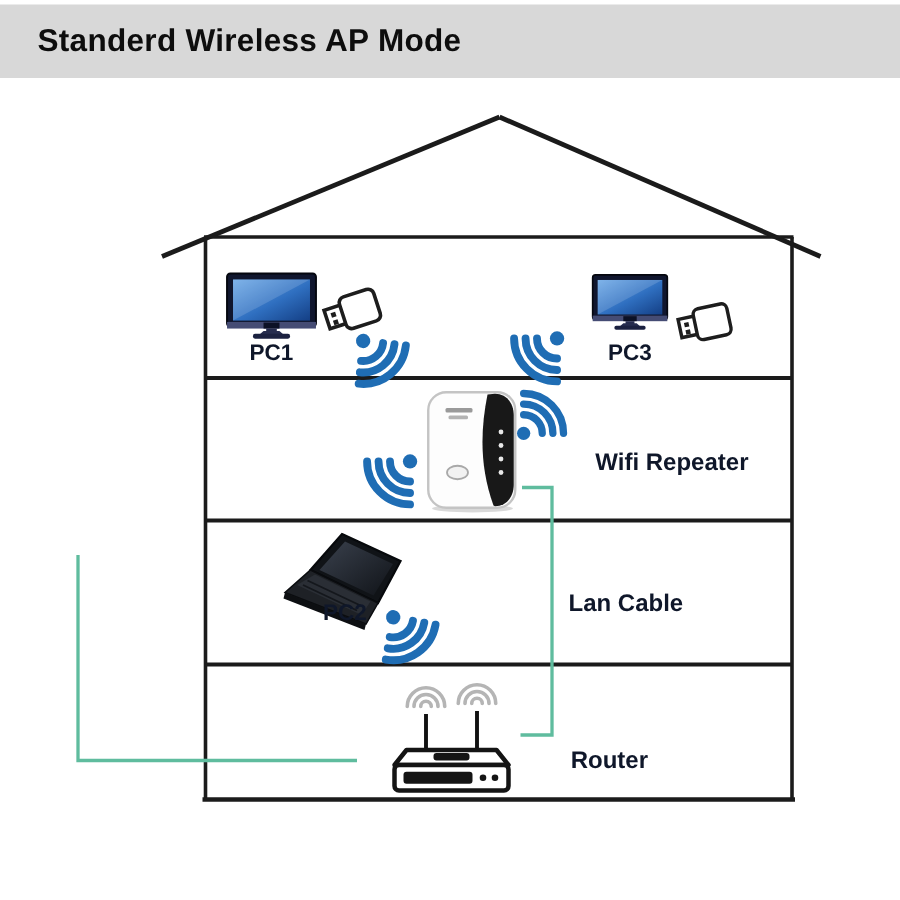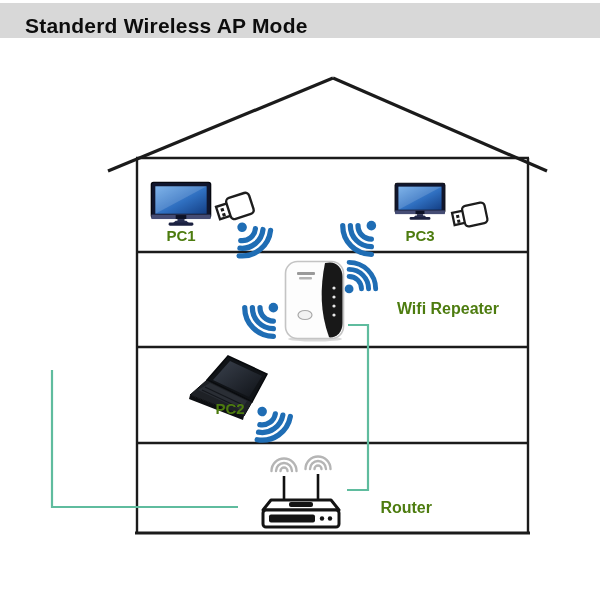--- a/index.html
+++ b/index.html
@@ -1,35 +1,35 @@
 <!DOCTYPE html>
 <html><head>
 <meta charset="utf-8">
 <style>
   html,body{margin:0;padding:0;background:#fff;}
   .stage{
     position:relative;width:600px;height:600px;background:#ffffff;
     font-family:"Liberation Sans", sans-serif;overflow:hidden;
   }
   .title-bar{
-    position:absolute;left:0;top:3px;width:600px;height:35px;
-    background:#d8d8d8;display:flex;align-items:flex-end;
+    position:absolute;left:0;top:3px;width:600px;height:49px;
+    background:#d8d8d8;display:flex;align-items:center;
   }
   .title-bar .title{
     margin-left:25px;font-size:21px;font-weight:700;color:#0d0d0d;letter-spacing:.2px;
   }
   svg.overlay{position:absolute;left:0;top:0;}
   .house-line{stroke:#1b1b1b;fill:none;}
   .teal-line{stroke:#5fbc9e;stroke-width:2.2;fill:none;}
   .ellipse-internet{
     position:absolute;left:4px;top:281px;width:116px;height:89px;
     border:2.5px solid #4fa6c6;border-radius:50%;background:#fff;
     display:flex;align-items:center;justify-content:center;box-sizing:border-box;
   }
-  .lbl{position:absolute;font-weight:700;color:#4d7c0f;font-size:15px;text-align:center;}
+  .lbl{position:absolute;font-weight:700;color:#0f172a;font-size:15px;text-align:center;}
   .lbl.big{font-size:16px;}
   .icon{position:absolute;}
   
   .wifi-fan-circle{fill:#1f6db4;}
   .wifi-fan-path{stroke:#1f6db4;stroke-width:5.5;fill:none;stroke-linecap:round;}
   .gray-arc{stroke:#b5b5b5;stroke-width:2.4;fill:none;stroke-linecap:round;}
   .usb-outline{fill:#ffffff;stroke:#1d1d1d;stroke-width:2.4;}
 </style>
 </head>
 <body>
@@ -145,20 +145,21 @@
   <svg class="icon" style="left:183px;top:352px" width="86" height="72" viewBox="0 0 86 72">
     <polygon points="45,4 84,22 69,50 24,28" fill="#101317" stroke="#07090c" stroke-width="1.5"></polygon>
     <polygon points="47,9 79,24 66,45 30,28" fill="url(#lapscr)"></polygon>
     <polygon points="24,28 69,50 61,64 7,43" fill="#1e2126" stroke="#0a0c0f" stroke-width="1"></polygon>
     <polygon points="27,31 64,49 58,58 15,38" fill="#2a2e35"></polygon>
     <path d="M22,35 L58,52 M19,38 L55,55" stroke="#14171c" stroke-width="1.2" fill="none"></path>
     <polygon points="7,43 61,64 60,68 6,47" fill="#0d0f12"></polygon>
   </svg>
   <div class="lbl" style="left:203px;top:400px;width:54px">PC2</div>
 
+  <div class="lbl big" style="left:379px;top:394px;width:90px;text-align:left">Lan Cable</div>
 
   <svg class="icon" style="left:255px;top:450px" width="100" height="82" viewBox="0 0 100 82">
     <g>
       <path class="gray-arc" d="M25.5,21 A3.5,3.5 0 0 1 32.5,21"></path>
       <path class="gray-arc" d="M21,21 A8,8 0 0 1 37,21"></path>
       <path class="gray-arc" d="M16.5,21 A12.5,12.5 0 0 1 41.5,21"></path>
       <path class="gray-arc" d="M59.5,19 A3.5,3.5 0 0 1 66.5,19"></path>
       <path class="gray-arc" d="M55,19 A8,8 0 0 1 71,19"></path>
       <path class="gray-arc" d="M50.5,19 A12.5,12.5 0 0 1 75.5,19"></path>
     </g>

